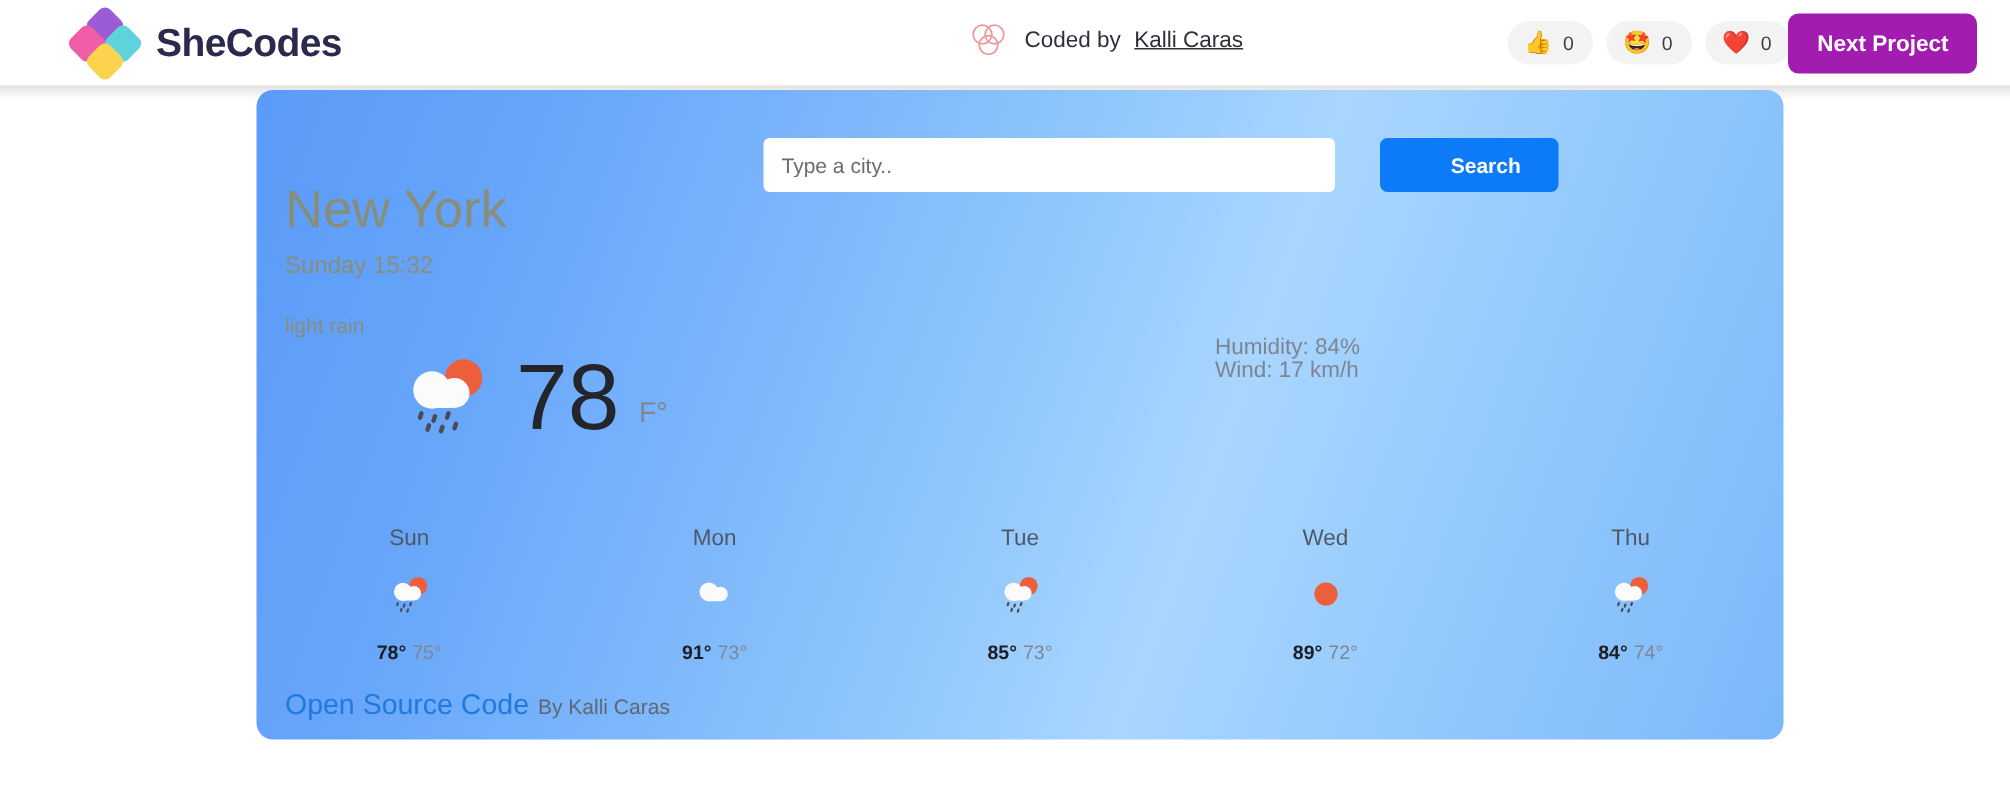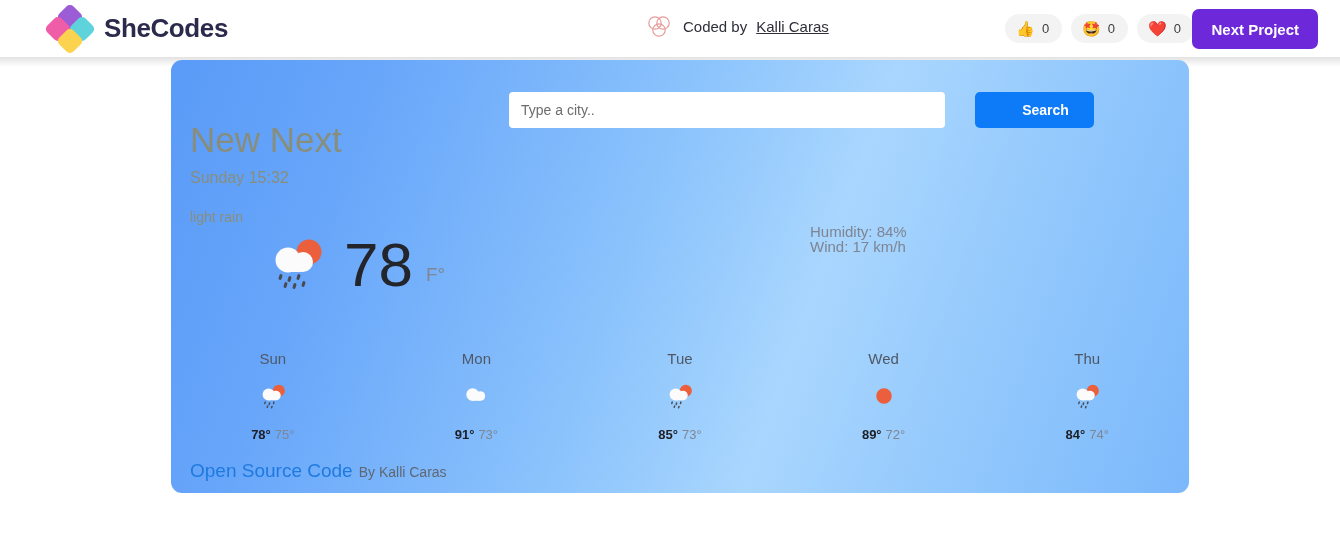--- a/index.html
+++ b/index.html
@@ -98,21 +98,21 @@
     font-size: 13px;
     color: #3d3d3d;
     cursor: pointer;
   }
   .pill .emo { font-size: 15px; line-height: 1; }
 
   .next-project {
     position: absolute;
     right: 22px;
     top: 9px;
-    background: #6d28d9;
+    background: #a21caf;
     color: #ffffff;
     border: none;
     border-radius: 7px;
     height: 40px;
     padding: 0 19px;
     font-size: 15px;
     font-weight: bold;
     cursor: pointer;
     font-family: "Liberation Sans", sans-serif;
   }
@@ -131,21 +131,21 @@
 
   .search-row {
     position: absolute;
     left: 338px;
     top: 32px;
     display: flex;
     align-items: center;
     gap: 30px;
   }
   .search-input {
-    width: 436px;
+    width: 381px;
     height: 36px;
     border: none;
     border-radius: 4px;
     background: #ffffff;
     padding: 0 12px;
     font-size: 14px;
     color: #222;
     font-family: "Liberation Sans", sans-serif;
     outline: none;
   }
@@ -314,21 +314,21 @@
 </div>
 
 <div class="card">
 
   <div class="search-row">
     <input class="search-input" type="text" placeholder="Type a city.." style="">
     <button class="search-btn">Search</button>
   </div>
 
   <div class="city-block">
-    <h1 class="city-name">New Next</h1>
+    <h1 class="city-name">New York</h1>
     <div class="city-time">Sunday 15:32</div>
     <div class="city-desc">light rain</div>
   </div>
 
   <div class="current-row">
     <span>
       <svg width="62" height="62" viewBox="0 0 62 62">
         <circle cx="43" cy="20" r="12.5" fill="#ec5f3c"></circle>
         <g fill="#fbfbfb">
           <circle cx="22" cy="28" r="12.5"></circle>

